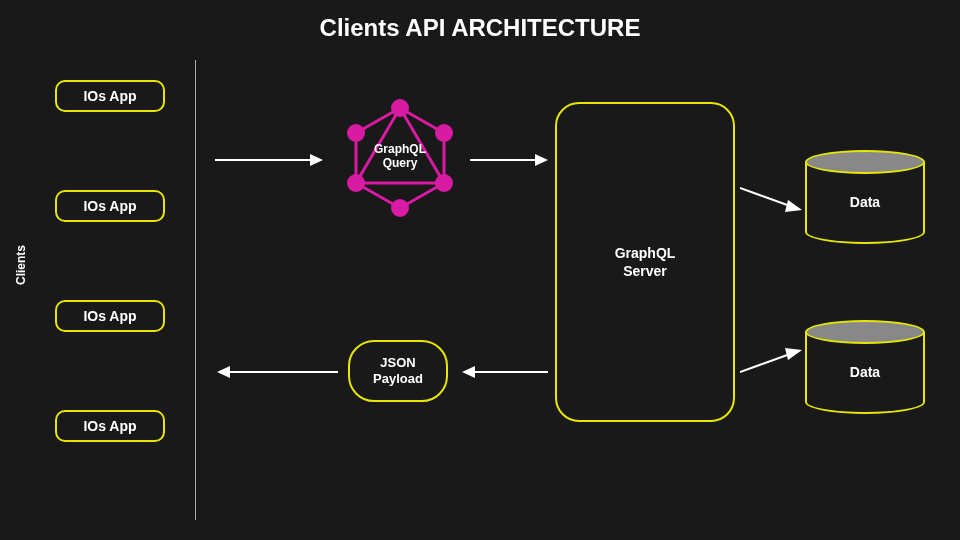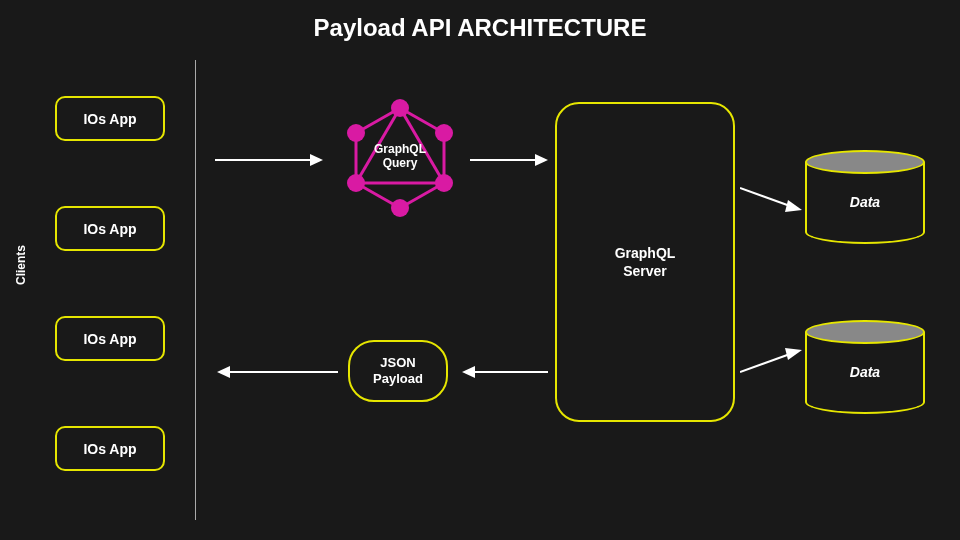--- a/index.html
+++ b/index.html
@@ -34,29 +34,28 @@
       left: 14px;
       top: 285px;
       transform: rotate(-90deg);
       transform-origin: left top;
       font-size: 12px;
       font-weight: bold;
     }
     .client-box {
       position: absolute;
       width: 110px;
-      height: 45px;
+      height: 32px;
       border: 2px solid #e6e600;
       border-radius: 10px;
       display: flex;
       align-items: center;
       justify-content: center;
       font-size: 14px;
       font-weight: bold;
-      margin-top: 16px;
     }
     .graphql-logo {
       position: absolute;
       left: 340px;
       top: 98px;
       width: 120px;
       height: 120px;
     }
     .graphql-logo-label {
       position: absolute;
@@ -135,30 +134,29 @@
       border-radius: 0 0 60px 60px / 0 0 12px 12px;
     }
     .cylinder .label {
       position: absolute;
       left: 0;
       top: 44px;
       width: 120px;
       text-align: center;
       font-size: 14px;
       font-weight: bold;
-      font-style: italic;
     }
     .arrow {
       position: absolute;
     }
   </style>
 </head>
 <body>
 
-<div class="title">Payload API ARCHITECTURE</div>
+<div class="title">Clients API ARCHITECTURE</div>
 
 <div class="divider"></div>
 
 <div class="clients-label">Clients</div>
 
 <div class="client-box" style="left:55px; top:80px;">
   <span>IOs App</span>
 </div>
 <div class="client-box" style="left:55px; top:190px;">
   <span>IOs App</span>

